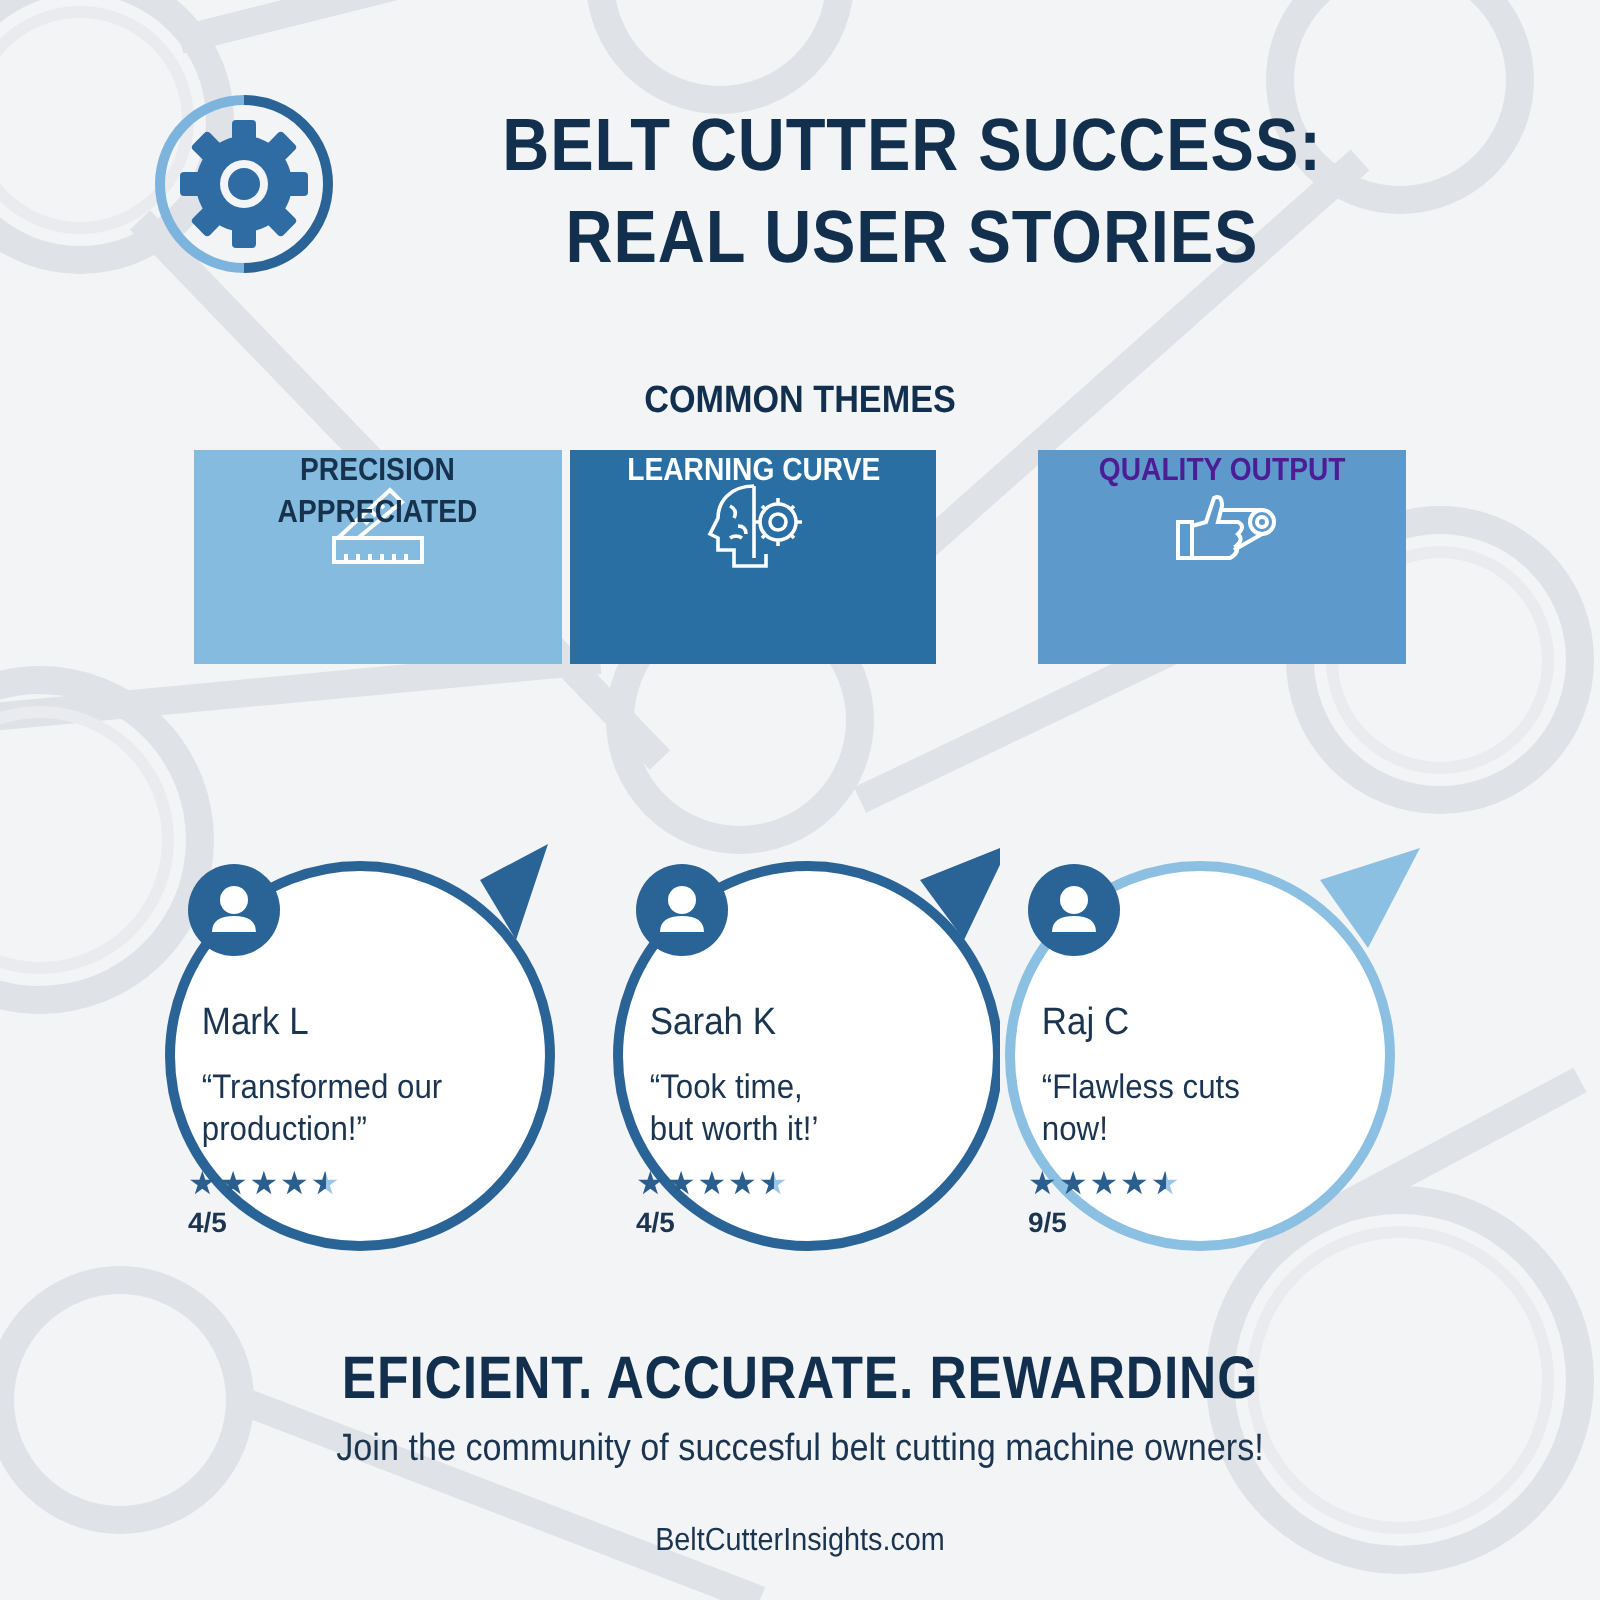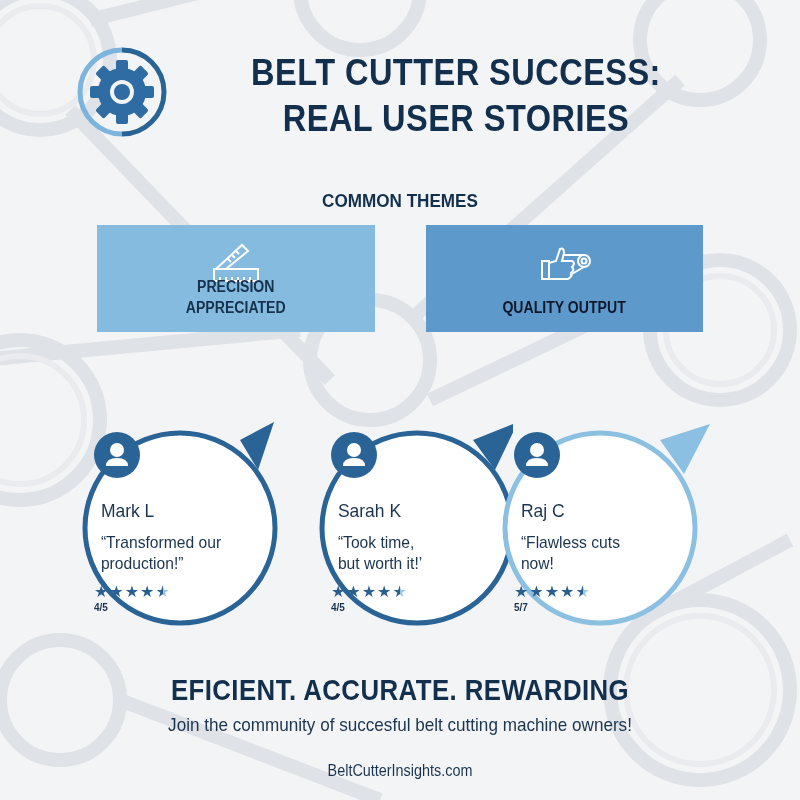--- a/index.html
+++ b/index.html
@@ -16,37 +16,37 @@
   .header { position:absolute; left:76px; top:46px; width:660px; height:100px; }
   .logo { position:absolute; left:0; top:0; width:92px; height:92px; }
   .title { position:absolute; left:100px; top:4px; width:560px; text-align:center;
     font-family:"Liberation Sans", sans-serif; font-weight:bold; font-size:37px; line-height:46px;
     letter-spacing:0.5px; color:#12304d; transform:scaleX(0.88); transform-origin:center top; }
 
   
   .themes-heading { position:absolute; left:0; right:0; top:190px; text-align:center;
     font-weight:bold; font-size:19px; color:#12304d; transform:scaleX(0.9); }
   .themes { position:absolute; left:97px; top:225px; width:606px; height:107px; display:flex; gap:4px; }
-  .theme { flex:1; position:relative; display:flex; flex-direction:column; align-items:center; justify-content:flex-end; padding-bottom:14px; box-sizing:border-box; }
+  .theme { flex:1; position:relative; display:flex; flex-direction:column; align-items:center; padding-bottom:14px; box-sizing:border-box; }
   .theme .icon { position:absolute; top:14px; left:50%; transform:translateX(-50%); width:60px; height:48px; }
   .theme .label { font-weight:bold; font-size:16px; line-height:21px; text-align:center; transform:scaleX(0.88); }
   .theme.t1 { background:#86bbe0; color:#16324d; }
   .theme.t2 { background:#2a6fa3; color:#ffffff; }
-  .theme.t3 { background:#5d9acb; color:#0f172a;margin-left:47px; }
+  .theme.t3 { background:#5d9acb; color:#4c1d95;margin-left:47px; }
 
   
   .review { position:absolute; top:410px; width:200px; height:220px; }
   .review svg.bubble { position:absolute; left:0; top:0; }
   .review .inner { position:absolute; left:14px; top:22px; width:172px; }
   .avatar { width:46px; height:46px; margin:0 auto; }
   .name { margin-top:18px; font-size:19px; color:#1b3550; transform:scaleX(0.92); }
   .quote { margin-top:10px; font-size:17px; line-height:21px; color:#1b3550; transform:scaleX(0.92); }
   .stars { margin-top:10px; font-size:16px; letter-spacing:1px; color:#2a5e8f; line-height:16px; }
   .stars .half { background:linear-gradient(90deg,#2a5e8f 50%,#9ac6e6 50%); -webkit-background-clip:text; background-clip:text; color:transparent; }
-  .score { font-size:10px; color:#1b3550; margin-top:2px; font-weight:bold; }
+  .score { font-size:14px; color:#1b3550; margin-top:2px; font-weight:bold; }
 
   
   .tagline { position:absolute; left:0; right:0; top:673px; text-align:center; font-weight:bold; font-size:30px; color:#12304d; transform:scaleX(0.86); letter-spacing:0.5px; }
   .subline { position:absolute; left:0; right:0; top:714px; text-align:center; font-size:19px; color:#1b3550; transform:scaleX(0.9); }
   .site { position:absolute; left:0; right:0; top:762px; text-align:center; font-size:16px; color:#1b3550; transform:scaleX(0.9); }
 </style>
 </head>
 <body>
 
 <svg class="bg" width="800" height="800" viewBox="0 0 800 800">
@@ -112,20 +112,35 @@
           <path d="M10 30 L36 6 L42 12 L20 30"></path>
           <path d="M14 42 v-4 M20 42 v-4 M26 42 v-4 M32 42 v-4 M38 42 v-4 M44 42 v-4"></path>
           <path d="M30 12 l3 3 M26 16 l3 3 M22 20 l3 3"></path>
         </g>
       </svg>
       <div class="label">
         <div>PRECISION</div>
         <div>APPRECIATED</div>
       </div>
     </div>
+    <div class="theme t2">
+      <svg class="icon" viewBox="0 0 60 48">
+        <g fill="none" stroke="#ffffff" stroke-width="1.8">
+          <path d="M30 4 C18 4 12 12 12 20 L8 28 L12 30 L12 36 L20 36 L20 44 L36 44 L36 38"></path>
+          <path d="M30 4 L30 40"></path>
+          <path d="M18 14 q4 2 2 6 M22 24 q4 0 4 4 M18 30 q3 -2 6 0"></path>
+          <circle cx="42" cy="22" r="9"></circle>
+          <circle cx="42" cy="22" r="4"></circle>
+          <path d="M42 10 v3 M42 31 v3 M30 22 h3 M51 22 h3 M34 14 l2 2 M48 28 l2 2 M34 30 l2 -2 M48 16 l2 -2"></path>
+        </g>
+      </svg>
+      <div class="label">
+        <div>LEARNING CURVE</div>
+      </div>
+    </div>
     <div class="theme t3">
       <svg class="icon" viewBox="0 0 60 48">
         <g fill="none" stroke="#ffffff" stroke-width="2">
           <rect x="8" y="22" width="7" height="18"></rect>
           <path d="M15 24 L22 22 L26 10 Q30 8 30 14 L28 22 L38 22 Q42 24 38 28 Q41 31 37 34 Q39 37 34 40 L15 40"></path>
           <path d="M30 16 L50 16 M36 36 L50 28"></path>
           <circle cx="50" cy="22" r="6"></circle>
           <circle cx="50" cy="22" r="2.5"></circle>
         </g>
       </svg>
@@ -149,21 +164,21 @@
       <div class="name">Mark L</div>
       <div class="quote">
         <div>“Transformed our</div>
         <div>production!”</div>
       </div>
       <div class="stars"><span>★★★★</span><span class="half">★</span></div>
       <div class="score">4/5</div>
     </div>
   </div>
 
-  <div class="review" style="left:313px;text-decoration:underline;">
+  <div class="review" style="left:300px;text-decoration:underline;">
     <svg class="bubble" width="200" height="220" viewBox="0 0 200 220">
       <path d="M160 30 L205 12 L182 60" fill="#2a6496"></path>
       <circle cx="104" cy="118" r="95" fill="#ffffff" stroke="#2a6496" stroke-width="5"></circle>
     </svg>
     <div class="inner" style="left:18px;">
       <svg class="avatar" viewBox="0 0 46 46">
         <circle cx="23" cy="23" r="23" fill="#2a6496"></circle>
         <circle cx="23" cy="18" r="7" fill="#fff"></circle>
         <path d="M12 34 Q12 26 23 26 Q34 26 34 34 Z" fill="#fff"></path>
       </svg>
@@ -187,20 +202,20 @@
         <circle cx="23" cy="23" r="23" fill="#2a6496"></circle>
         <circle cx="23" cy="18" r="7" fill="#fff"></circle>
         <path d="M12 34 Q12 26 23 26 Q34 26 34 34 Z" fill="#fff"></path>
       </svg>
       <div class="name">Raj C</div>
       <div class="quote">
         <div>“Flawless cuts</div>
         <div>now!</div>
       </div>
       <div class="stars"><span>★★★★</span><span class="half">★</span></div>
-      <div class="score">5/7</div>
+      <div class="score">9/5</div>
     </div>
   </div>
 
   <div class="tagline">EFICIENT. ACCURATE. REWARDING</div>
   <div class="subline">Join the community of succesful belt cutting machine owners!</div>
   <div class="site">BeltCutterInsights.com</div>
 </div>
 
 </body></html>

